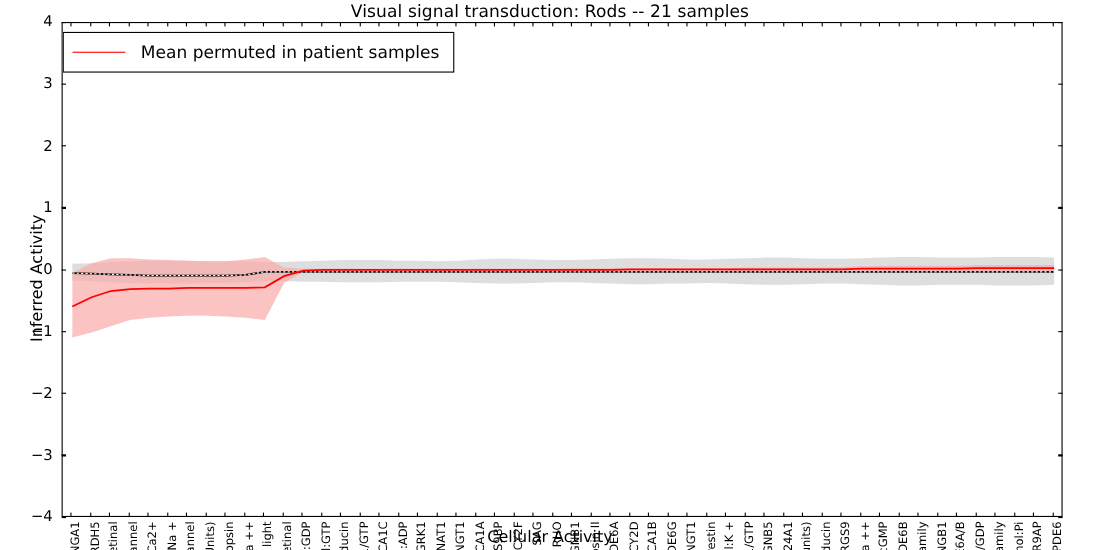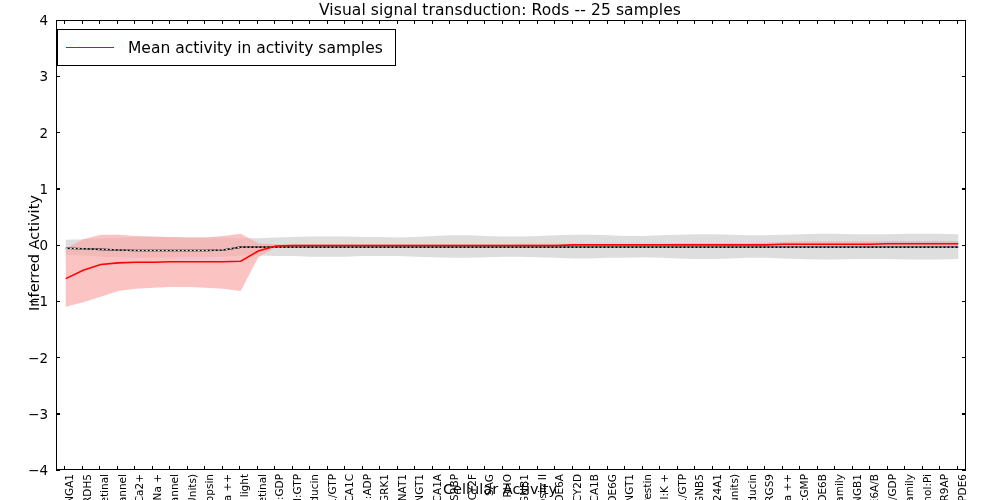--- a/index.html
+++ b/index.html
@@ -42,21 +42,21 @@
   .legrow{display:flex;align-items:center;height:25px;}
   .legline{width:48px;height:0;border-top:1.6px solid #000;margin-right:14px;flex:0 0 48px;}
   .legline.red{border-top-color:#ff0000;}
   .legtext{font-size:15.5px;white-space:nowrap;}
 </style>
 </head>
 <body>
 
 <div id="root">
 
-  <div id="title">Visual signal transduction: Rods -- 25 samples</div>
+  <div id="title">Visual signal transduction: Rods -- 21 samples</div>
 
   <div id="plot">
     <div id="canvaswrap">
         <svg width="910" height="450" viewBox="0 0 910 450">
           <path d="M8.75 218.81 L26.25 218.25 L43.75 217.13 L61.25 216.56 L78.75 216.00 L96.25 216.00 L113.75 216.00 L131.25 216.56 L148.75 216.56 L166.25 216.56 L183.75 217.13 L201.25 217.13 L218.75 216.56 L236.25 216.00 L253.75 215.44 L271.25 215.44 L288.75 215.44 L306.25 216.00 L323.75 216.00 L341.25 216.56 L358.75 216.00 L376.25 214.88 L393.75 214.31 L411.25 214.31 L428.75 214.88 L446.25 215.44 L463.75 215.44 L481.25 214.88 L498.75 214.31 L516.25 213.75 L533.75 213.75 L551.25 214.31 L568.75 214.88 L586.25 214.88 L603.75 214.31 L621.25 213.75 L638.75 213.19 L656.25 213.19 L673.75 213.75 L691.25 214.31 L708.75 214.31 L726.25 213.75 L743.75 213.19 L761.25 212.63 L778.75 212.63 L796.25 213.19 L813.75 213.19 L831.25 213.19 L848.75 212.63 L866.25 212.63 L883.75 212.63 L901.25 213.19 L901.25 237.94 L883.75 238.50 L866.25 238.50 L848.75 238.50 L831.25 237.94 L813.75 237.94 L796.25 237.94 L778.75 238.50 L761.25 238.50 L743.75 237.94 L726.25 237.38 L708.75 236.81 L691.25 236.81 L673.75 237.38 L656.25 237.94 L638.75 237.94 L621.25 237.38 L603.75 236.81 L586.25 236.25 L568.75 236.81 L551.25 236.81 L533.75 237.38 L516.25 237.38 L498.75 236.81 L481.25 236.25 L463.75 235.69 L446.25 235.69 L428.75 236.25 L411.25 236.81 L393.75 236.81 L376.25 236.25 L358.75 235.69 L341.25 235.12 L323.75 235.12 L306.25 235.12 L288.75 235.69 L271.25 235.69 L253.75 235.69 L236.25 235.12 L218.75 235.12 L201.25 234.56 L183.75 234.56 L166.25 235.69 L148.75 236.25 L131.25 236.25 L113.75 236.81 L96.25 236.81 L78.75 236.81 L61.25 236.25 L43.75 235.69 L26.25 234.56 L8.75 234.00 Z" fill="#d8d8d8" opacity="0.85" stroke="none"></path>
           <path d="M8.75 227.25 L26.25 218.25 L43.75 213.75 L61.25 213.75 L78.75 214.88 L96.25 215.44 L113.75 216.00 L131.25 216.56 L148.75 216.56 L166.25 214.88 L183.75 212.63 L201.25 222.19 L218.75 223.31 L236.25 223.31 L253.75 223.31 L271.25 223.31 L288.75 223.31 L306.25 223.31 L323.75 223.31 L341.25 223.31 L358.75 223.31 L376.25 223.31 L393.75 223.31 L411.25 223.31 L428.75 223.31 L446.25 223.31 L463.75 222.75 L481.25 222.75 L498.75 222.75 L516.25 222.75 L533.75 222.75 L551.25 222.75 L568.75 222.75 L586.25 222.75 L603.75 222.75 L621.25 222.19 L638.75 222.19 L656.25 222.19 L673.75 222.19 L691.25 222.19 L708.75 221.63 L726.25 221.06 L743.75 220.50 L761.25 220.50 L778.75 220.50 L796.25 220.50 L813.75 220.50 L831.25 219.94 L848.75 219.94 L866.25 219.94 L883.75 219.94 L901.25 219.94 L901.25 225.56 L883.75 225.56 L866.25 225.56 L848.75 225.56 L831.25 225.56 L813.75 225.56 L796.25 225.56 L778.75 225.56 L761.25 225.56 L743.75 225.56 L726.25 225.56 L708.75 225.56 L691.25 225.56 L673.75 225.56 L656.25 225.56 L638.75 225.56 L621.25 225.56 L603.75 225.56 L586.25 225.56 L568.75 225.56 L551.25 225.56 L533.75 225.56 L516.25 225.56 L498.75 225.56 L481.25 225.56 L463.75 225.56 L446.25 225.56 L428.75 225.56 L411.25 225.56 L393.75 225.56 L376.25 225.56 L358.75 225.56 L341.25 225.56 L323.75 225.56 L306.25 225.56 L288.75 225.56 L271.25 225.56 L253.75 225.56 L236.25 225.56 L218.75 226.12 L201.25 236.25 L183.75 270.00 L166.25 267.75 L148.75 266.63 L131.25 266.06 L113.75 266.06 L96.25 266.63 L78.75 267.75 L61.25 270.00 L43.75 275.63 L26.25 281.25 L8.75 285.75 Z" fill="#fbaaaa" opacity="0.70" stroke="none"></path>
           <path d="M8.75 227.25 L26.25 227.81 L43.75 228.37 L61.25 228.94 L78.75 229.50 L96.25 229.50 L113.75 229.50 L131.25 229.50 L148.75 229.50 L166.25 228.94 L183.75 226.12 L201.25 226.12 L218.75 226.12 L236.25 226.12 L253.75 226.12 L271.25 226.12 L288.75 226.12 L306.25 226.12 L323.75 226.12 L341.25 226.12 L358.75 226.12 L376.25 226.12 L393.75 226.12 L411.25 226.12 L428.75 226.12 L446.25 226.12 L463.75 226.12 L481.25 226.12 L498.75 226.12 L516.25 226.12 L533.75 226.12 L551.25 226.12 L568.75 226.12 L586.25 226.12 L603.75 226.12 L621.25 226.12 L638.75 226.12 L656.25 226.12 L673.75 226.12 L691.25 226.12 L708.75 226.12 L726.25 226.12 L743.75 226.12 L761.25 226.12 L778.75 226.12 L796.25 226.12 L813.75 226.12 L831.25 226.12 L848.75 226.12 L866.25 226.12 L883.75 226.12 L901.25 226.12" fill="none" stroke="#000000" stroke-width="1.6"></path>
           <path d="M8.75 227.25 L26.25 227.81 L43.75 228.37 L61.25 228.94 L78.75 229.50 L96.25 229.50 L113.75 229.50 L131.25 229.50 L148.75 229.50 L166.25 228.94 L183.75 226.12 L201.25 226.12 L218.75 226.12 L236.25 226.12 L253.75 226.12 L271.25 226.12 L288.75 226.12 L306.25 226.12 L323.75 226.12 L341.25 226.12 L358.75 226.12 L376.25 226.12 L393.75 226.12 L411.25 226.12 L428.75 226.12 L446.25 226.12 L463.75 226.12 L481.25 226.12 L498.75 226.12 L516.25 226.12 L533.75 226.12 L551.25 226.12 L568.75 226.12 L586.25 226.12 L603.75 226.12 L621.25 226.12 L638.75 226.12 L656.25 226.12 L673.75 226.12 L691.25 226.12 L708.75 226.12 L726.25 226.12 L743.75 226.12 L761.25 226.12 L778.75 226.12 L796.25 226.12 L813.75 226.12 L831.25 226.12 L848.75 226.12 L866.25 226.12 L883.75 226.12 L901.25 226.12" fill="none" stroke="#ffffff" stroke-width="1.0" stroke-dasharray="2 2"></path>
           <path d="M8.75 257.63 L26.25 249.19 L43.75 243.56 L61.25 241.88 L78.75 241.31 L96.25 241.31 L113.75 240.75 L131.25 240.75 L148.75 240.75 L166.25 240.75 L183.75 240.19 L201.25 230.06 L218.75 225.00 L236.25 224.44 L253.75 224.44 L271.25 224.44 L288.75 224.44 L306.25 224.44 L323.75 224.44 L341.25 224.44 L358.75 224.44 L376.25 224.44 L393.75 224.44 L411.25 224.44 L428.75 224.44 L446.25 224.44 L463.75 224.44 L481.25 224.44 L498.75 224.44 L516.25 223.88 L533.75 223.88 L551.25 223.88 L568.75 223.88 L586.25 223.88 L603.75 223.88 L621.25 223.88 L638.75 223.88 L656.25 223.88 L673.75 223.88 L691.25 223.88 L708.75 223.88 L726.25 223.31 L743.75 223.31 L761.25 223.31 L778.75 223.31 L796.25 223.31 L813.75 223.31 L831.25 222.75 L848.75 222.75 L866.25 222.75 L883.75 222.75 L901.25 222.75" fill="none" stroke="#ff0000" stroke-width="1.6"></path>
         </svg>
@@ -250,17 +250,17 @@
       <div class="xlab" style="left: 944.25px; top: 474px;">RGS9-1/Gbeta5/R9AP</div>
       <div class="xtickmark" style="left: 956.6px; top: 466px;"></div>
       <div class="xtickmark" style="left: 956.6px; top: 20px;"></div>
       <div class="xlab" style="left: 961.75px; top: 474px;">PDE6</div>
     </div>
   <div id="xlabel-axis">Cellular Activity</div>
 
   <div id="legend">
       <div class="legrow">
         <span class="legline red"></span>
-        <span class="legtext">Mean activity in activity samples</span>
+        <span class="legtext">Mean permuted in patient samples</span>
       </div>
     </div>
 
 </div>
 
 </body></html>

